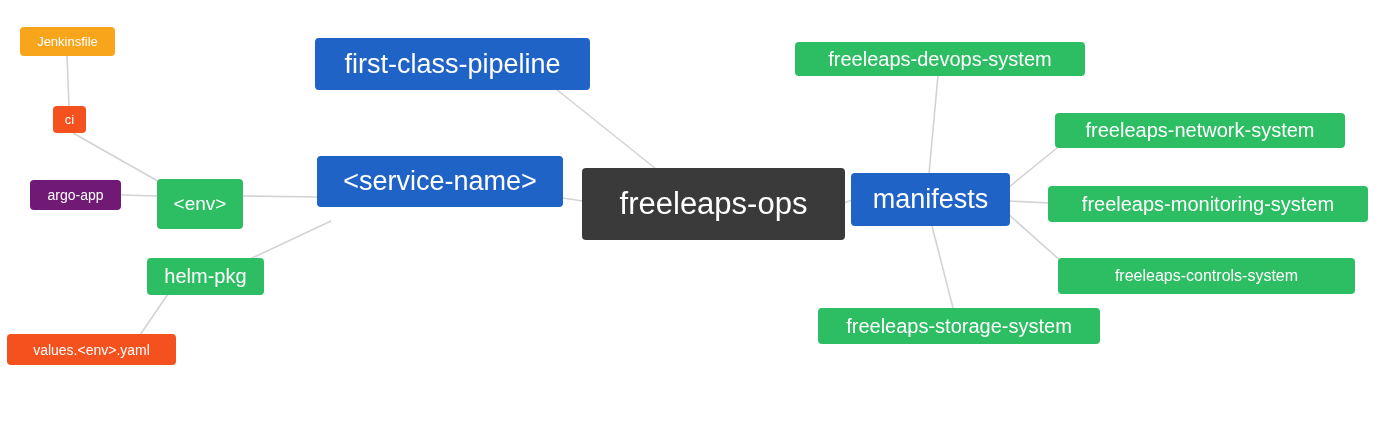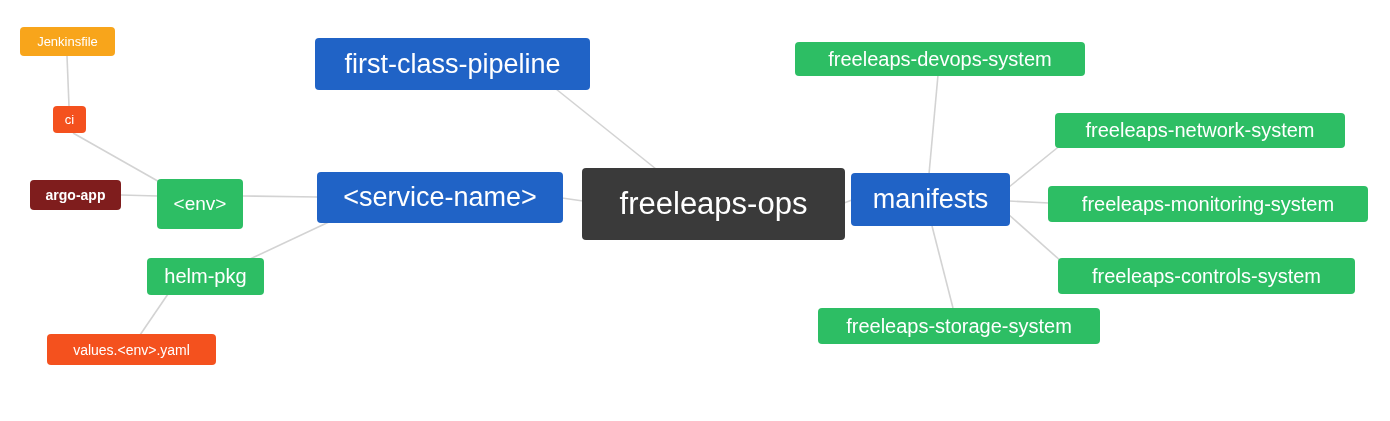--- a/index.html
+++ b/index.html
@@ -57,39 +57,39 @@
       <line x1="1009" y1="201" x2="1049" y2="203"></line>
       <line x1="1008" y1="214" x2="1062" y2="262"></line>
       <line x1="932" y1="226" x2="953" y2="308"></line>
     </g>
   </svg>
 
   <div class="node" style="left: 20px; top: 27px; width: 95px; height: 29px; font-size: 13px; background: rgb(248, 165, 27);">Jenkinsfile</div>
 
   <div class="node" style="left: 53px; top: 106px; width: 33px; height: 27px; font-size: 13px; background: rgb(244, 81, 30);">ci</div>
 
-  <div class="node" style="left: 30px; top: 180px; width: 91px; height: 30px; font-size: 14px; background: #7f1d1d; font-weight: bold;">argo-app</div>
+  <div class="node" style="left: 30px; top: 180px; width: 91px; height: 30px; font-size: 14px; background: #701a75;">argo-app</div>
 
   <div class="node" style="left: 157px; top: 179px; width: 86px; height: 50px; font-size: 19px; background: rgb(45, 190, 100);">&lt;env&gt;</div>
 
   <div class="node" style="left: 147px; top: 258px; width: 117px; height: 37px; font-size: 20px; background: rgb(45, 190, 100);">helm-pkg</div>
 
-  <div class="node" style="left: 7px; top: 334px; width: 169px; height: 31px; font-size: 14px; background: rgb(244, 81, 30); margin-left: 40px;">values.&lt;env&gt;.yaml</div>
+  <div class="node" style="left: 7px; top: 334px; width: 169px; height: 31px; font-size: 14px; background: rgb(244, 81, 30);">values.&lt;env&gt;.yaml</div>
 
   <div class="node" style="left: 315px; top: 38px; width: 275px; height: 52px; font-size: 27px; background: rgb(32, 99, 198);">first-class-pipeline</div>
 
-  <div class="node" style="left: 317px; top: 172px; width: 246px; height: 51px; font-size: 27px; background: rgb(32, 99, 198);">&lt;service-name&gt;</div>
+  <div class="node" style="left: 317px; top: 156px; width: 246px; height: 51px; font-size: 27px; background: rgb(32, 99, 198);">&lt;service-name&gt;</div>
 
   <div class="node" style="left: 851px; top: 173px; width: 159px; height: 53px; font-size: 27px; background: rgb(32, 99, 198);">manifests</div>
 
   <div class="node" style="left: 582px; top: 168px; width: 263px; height: 72px; font-size: 31px; background: rgb(58, 58, 58);">freeleaps-ops</div>
 
   <div class="node" style="left: 795px; top: 42px; width: 290px; height: 34px; font-size: 20px; background: rgb(45, 190, 100);">freeleaps-devops-system</div>
 
   <div class="node" style="left: 1055px; top: 113px; width: 290px; height: 35px; font-size: 20px; background: rgb(45, 190, 100);">freeleaps-network-system</div>
 
   <div class="node" style="left: 1048px; top: 186px; width: 320px; height: 36px; font-size: 20px; background: rgb(45, 190, 100);">freeleaps-monitoring-system</div>
 
-  <div class="node" style="left: 1058px; top: 258px; width: 297px; height: 36px; font-size: 20px; background: rgb(45, 190, 100); text-align: center;">freeleaps-controls-system</div>
+  <div class="node" style="left: 1058px; top: 258px; width: 297px; height: 36px; font-size: 16px; background: rgb(45, 190, 100); text-align: center;">freeleaps-controls-system</div>
 
   <div class="node" style="left: 818px; top: 308px; width: 282px; height: 36px; font-size: 20px; background: rgb(45, 190, 100);">freeleaps-storage-system</div>
 
 </div>
 
 </body></html>

